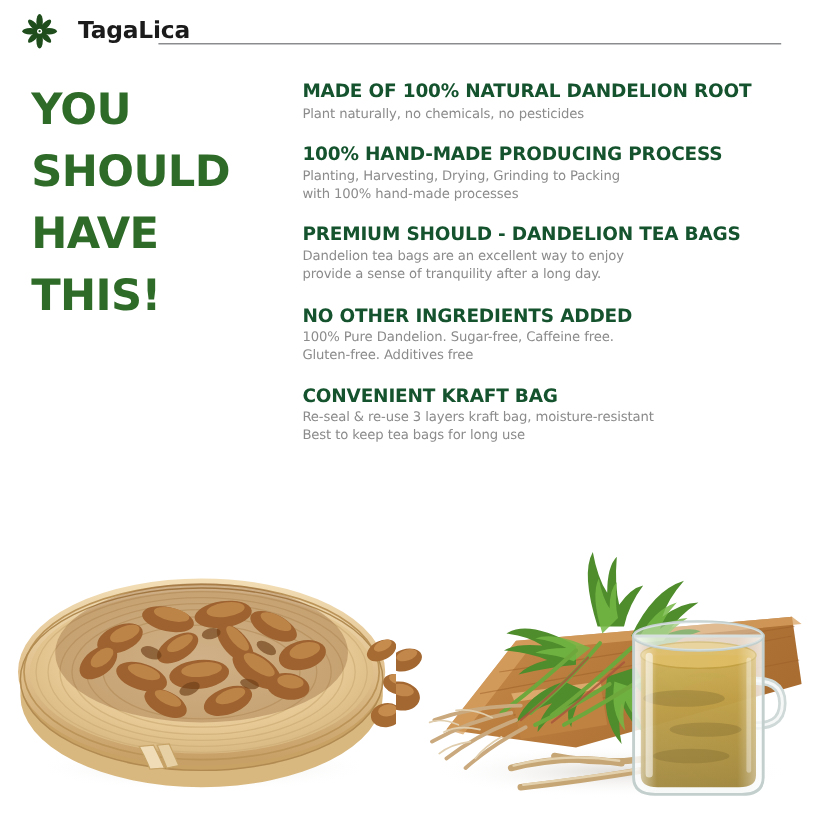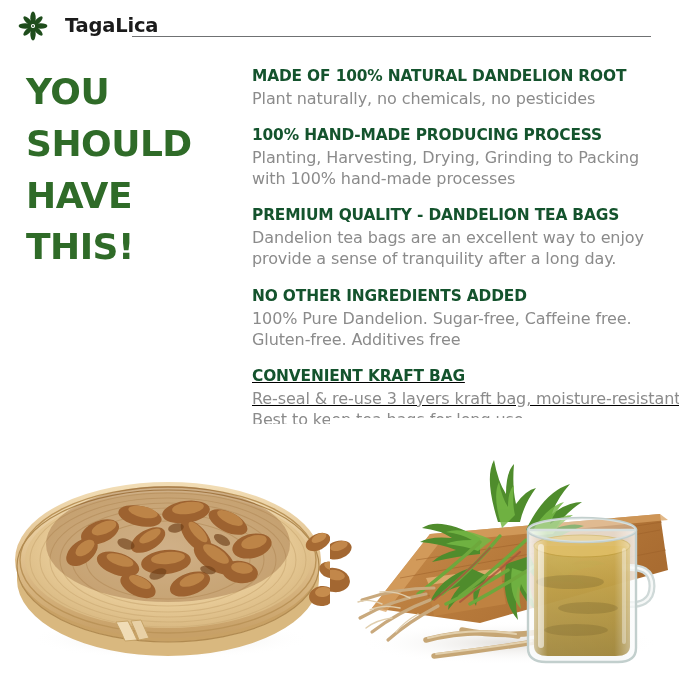--- a/index.html
+++ b/index.html
@@ -61,34 +61,34 @@
     white-space: nowrap;
   }
 
   
   .features {
     position: absolute;
     left: 252px; top: 66px;
     width: 418px;
   }
   .feature { margin-bottom: 16px; }
-  .feature:last-child { margin-bottom: 0; text-decoration: underline; }
+  .feature:last-child { margin-bottom: 0; }
   .feature-title {
     color: #14532d;
     font-size: 15.4px;
     font-weight: 700;
     letter-spacing: -0.15px;
     line-height: 1.35;
     white-space: nowrap;
     margin-bottom: 1px;
     font-family: "DejaVu Sans", sans-serif;
   }
   .feature-body {
     color: #8b8b8b;
-    font-size: 16px;
+    font-size: 11px;
     font-weight: 400;
     line-height: 1.33;
     letter-spacing: -0.1px;
     font-family: "DejaVu Sans", sans-serif;
   }
   .feature-body div { white-space: nowrap; }
 
   
   .photos {
     position: absolute;
@@ -149,21 +149,21 @@
 
   <div class="feature">
     <div class="feature-title">100% HAND-MADE PRODUCING PROCESS</div>
     <div class="feature-body">
       <div>Planting, Harvesting, Drying, Grinding to Packing</div>
       <div>with 100% hand-made processes</div>
     </div>
   </div>
 
   <div class="feature">
-    <div class="feature-title">PREMIUM QUALITY - DANDELION TEA BAGS</div>
+    <div class="feature-title">PREMIUM SHOULD - DANDELION TEA BAGS</div>
     <div class="feature-body">
       <div>Dandelion tea bags are an excellent way to enjoy</div>
       <div>provide a sense of tranquility after a long day.</div>
     </div>
   </div>
 
   <div class="feature">
     <div class="feature-title">NO OTHER INGREDIENTS ADDED</div>
     <div class="feature-body">
       <div>100% Pure Dandelion. Sugar-free, Caffeine free.</div>

